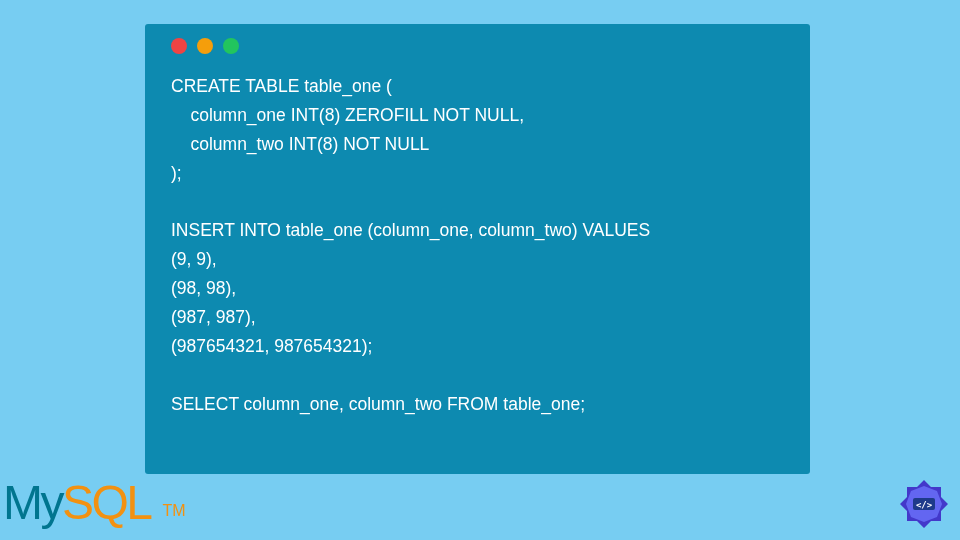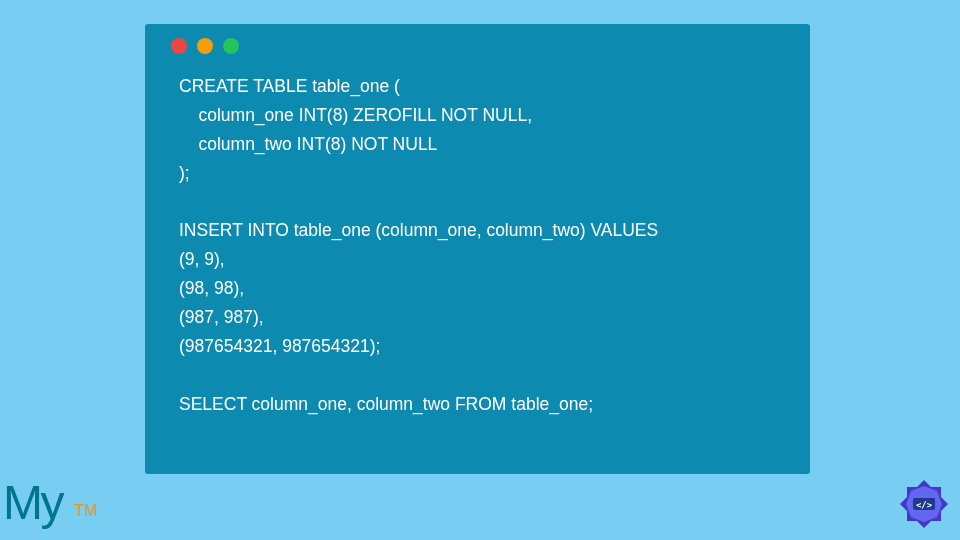--- a/index.html
+++ b/index.html
@@ -31,21 +31,21 @@
     }
     .dot {
       width: 16px;
       height: 16px;
       border-radius: 50%;
     }
     .dot-red { background: #ef4444; }
     .dot-yellow { background: #f59e0b; }
     .dot-green { background: #22c55e; }
     .code-content {
-      padding: 12px 34px;
+      padding: 12px 26px;
       color: #ffffff;
       font-size: 17.5px;
       line-height: 1.65;
       font-family: Arial, sans-serif;
       white-space: pre;
     }
     .mysql-logo {
       position: absolute;
       bottom: 10px;
       left: 3px;
@@ -104,20 +104,21 @@
 (9, 9),
 (98, 98),
 (987, 987),
 (987654321, 987654321);
 
 SELECT column_one, column_two FROM table_one;</div>
 </div>
 
 <div class="mysql-logo">
   <span class="mysql-my">My</span>
+    <span class="mysql-sql">SQL</span>
     <span class="mysql-tm">TM</span>
 </div>
 
 <div class="delftstack-logo">
   <svg class="delft-icon" viewBox="0 0 52 52">
     <g transform="translate(26,26)">
       <polygon points="0,-24 7,-17 17,-17 17,-7 24,0 17,7 17,17 7,17 0,24 -7,17 -17,17 -17,7 -24,0 -17,-7 -17,-17 -7,-17" fill="#4338ca"></polygon>
       <polygon points="0,-18 13,-13 18,0 13,13 0,18 -13,13 -18,0 -13,-13" fill="#6366f1"></polygon>
       <rect x="-11" y="-6" width="22" height="12" rx="2" fill="#1e3a8a"></rect>
       <text x="0" y="4" text-anchor="middle" font-size="9" font-family="monospace" fill="#fff" font-weight="bold">&lt;/&gt;</text>

